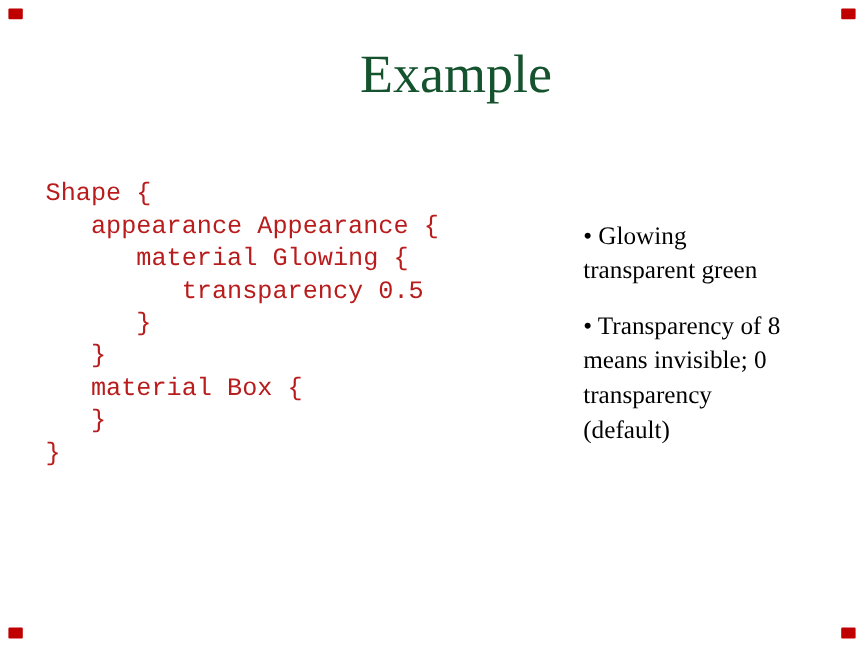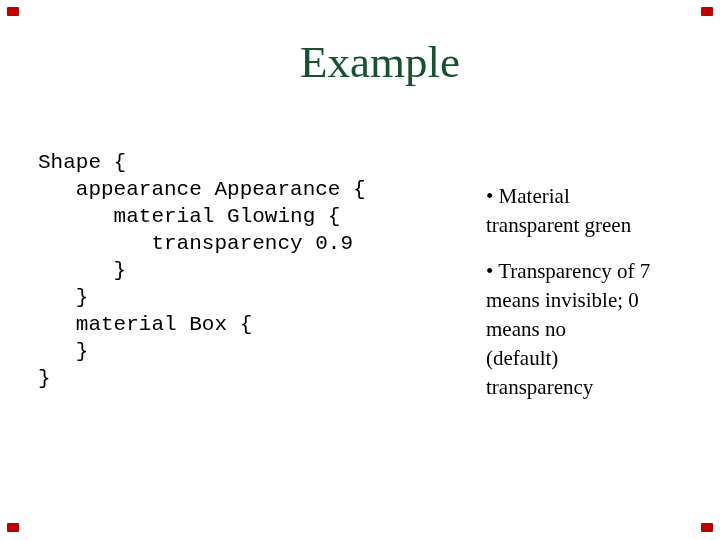--- a/index.html
+++ b/index.html
@@ -31,21 +31,21 @@
     white-space: nowrap;
     margin-left: 20px;
   }
   .code-block {
     position: absolute;
     left: 38px;
     top: 149px;
     font-family: "Liberation Mono", "DejaVu Sans Mono", monospace;
     font-size: 21px;
     line-height: 27px;
-    color: #000000;
+    color: #b91c1c;
   }
   .code-line {
     white-space: pre;
     height: 27px;
   }
   .notes-column {
     position: absolute;
     left: 486px;
     top: 182px;
     width: 220px;
@@ -81,35 +81,34 @@
   <span class="corner-mark corner-tr"></span>
   <span class="corner-mark corner-bl"></span>
   <span class="corner-mark corner-br"></span>
 
   <div class="slide-title">Example</div>
 
   <div class="code-block">
     <div class="code-line">Shape {</div>
     <div class="code-line">   appearance Appearance {</div>
     <div class="code-line">      material Glowing {</div>
-    <div class="code-line">         transparency 0.9</div>
+    <div class="code-line">         transparency 0.5</div>
     <div class="code-line">      }</div>
     <div class="code-line">   }</div>
     <div class="code-line">   material Box {</div>
     <div class="code-line">   }</div>
     <div class="code-line">}</div>
   </div>
 
   <div class="notes-column">
     <div class="bullet-para">
-      <div class="bullet-line">• Material</div>
+      <div class="bullet-line">• Glowing</div>
       <div class="bullet-line">transparent green</div>
     </div>
     <div class="bullet-para">
-      <div class="bullet-line">• Transparency of 7</div>
+      <div class="bullet-line">• Transparency of 8</div>
       <div class="bullet-line">means invisible; 0</div>
-      <div class="bullet-line">means no</div>
+      <div class="bullet-line">transparency</div>
       <div class="bullet-line">(default)</div>
-      <div class="bullet-line">transparency</div>
     </div>
   </div>
 
 </div>
 
 </body></html>

